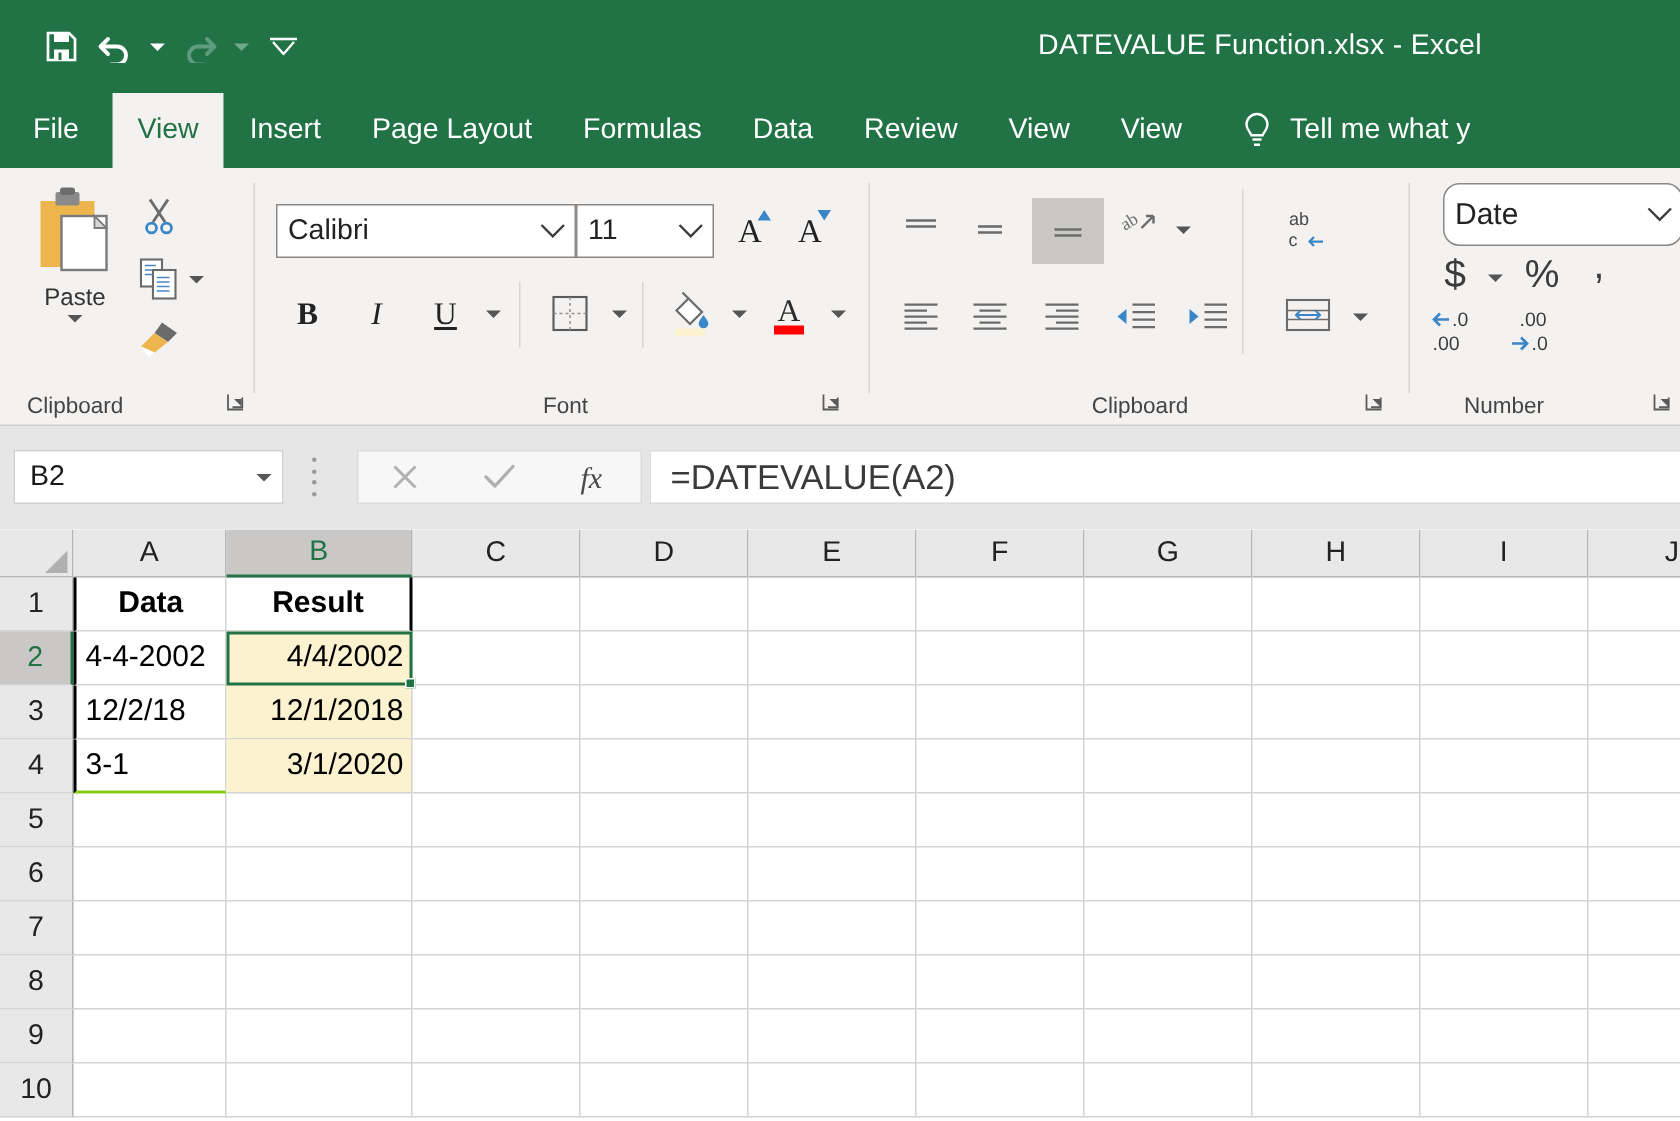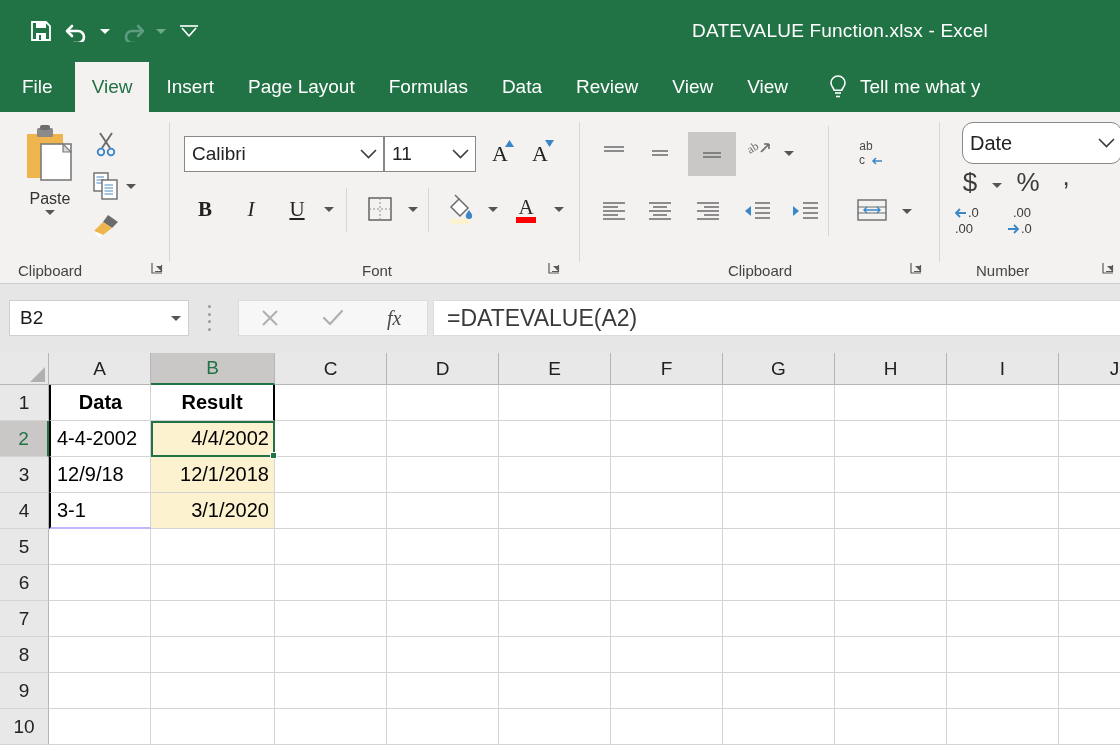--- a/index.html
+++ b/index.html
@@ -210,21 +210,21 @@
     font-size: 20px; color: #000;
     overflow: hidden; white-space: nowrap;
   }
   .cell.r  { justify-content: flex-end; padding-right: 5px; }
   .cell.l  { justify-content: flex-start; padding-left: 6px; }
   .cell.c  { justify-content: center; }
   .cell.bold { font-weight: bold; }
   .cell.fill { background: #fdf2cf; }
   .cell.bdr-out { border-right: 2px solid #000; }
   .cell.bdr-left { border-left: 2px solid #000; }
-  .cell.bdr-bot { border-bottom: 2px solid #c4b5fd; }
+  .cell.bdr-bot { border-bottom: 2px solid #84cc16; }
   .selbox {
     position: absolute; border: 2px solid #217346; pointer-events: none;
   }
   .fillhandle {
     position: absolute; width: 7px; height: 7px; background: #217346;
     border: 1px solid #ffffff;
   }
 </style>
 </head>
 <body>
@@ -730,21 +730,21 @@
         <div class="cell" style="left:947px; top:356px; width:112px;"></div>
         <div class="cell" style="left:1059px; top:356px; width:112px;"></div>
       </div>
 
     <div class="cell c bold bdr-left" style="left:49px;  top:32px; width:102px;">Data</div>
     <div class="cell c bold bdr-out" style="left:151px; top:32px; width:124px;">Result</div>
 
     <div class="cell l bdr-left" style="left:49px;  top:68px; width:102px;">4-4-2002</div>
     <div class="cell r fill" style="left:151px; top:68px; width:124px;">4/4/2002</div>
 
-    <div class="cell l bdr-left" style="left:49px;  top:104px; width:102px;">12/9/18</div>
+    <div class="cell l bdr-left" style="left:49px;  top:104px; width:102px;">12/2/18</div>
     <div class="cell r fill" style="left:151px; top:104px; width:124px;">12/1/2018</div>
 
     <div class="cell l bdr-left bdr-bot" style="left:49px;  top:140px; width:102px;">3-1</div>
     <div class="cell r fill" style="left:151px; top:140px; width:124px;">3/1/2020</div>
 
     <div class="selbox" style="left:151px; top:68px; width:124px; height:36px;"></div>
     <div class="fillhandle" style="left:270px; top:99px;"></div>
   </div>
 
 </div>

